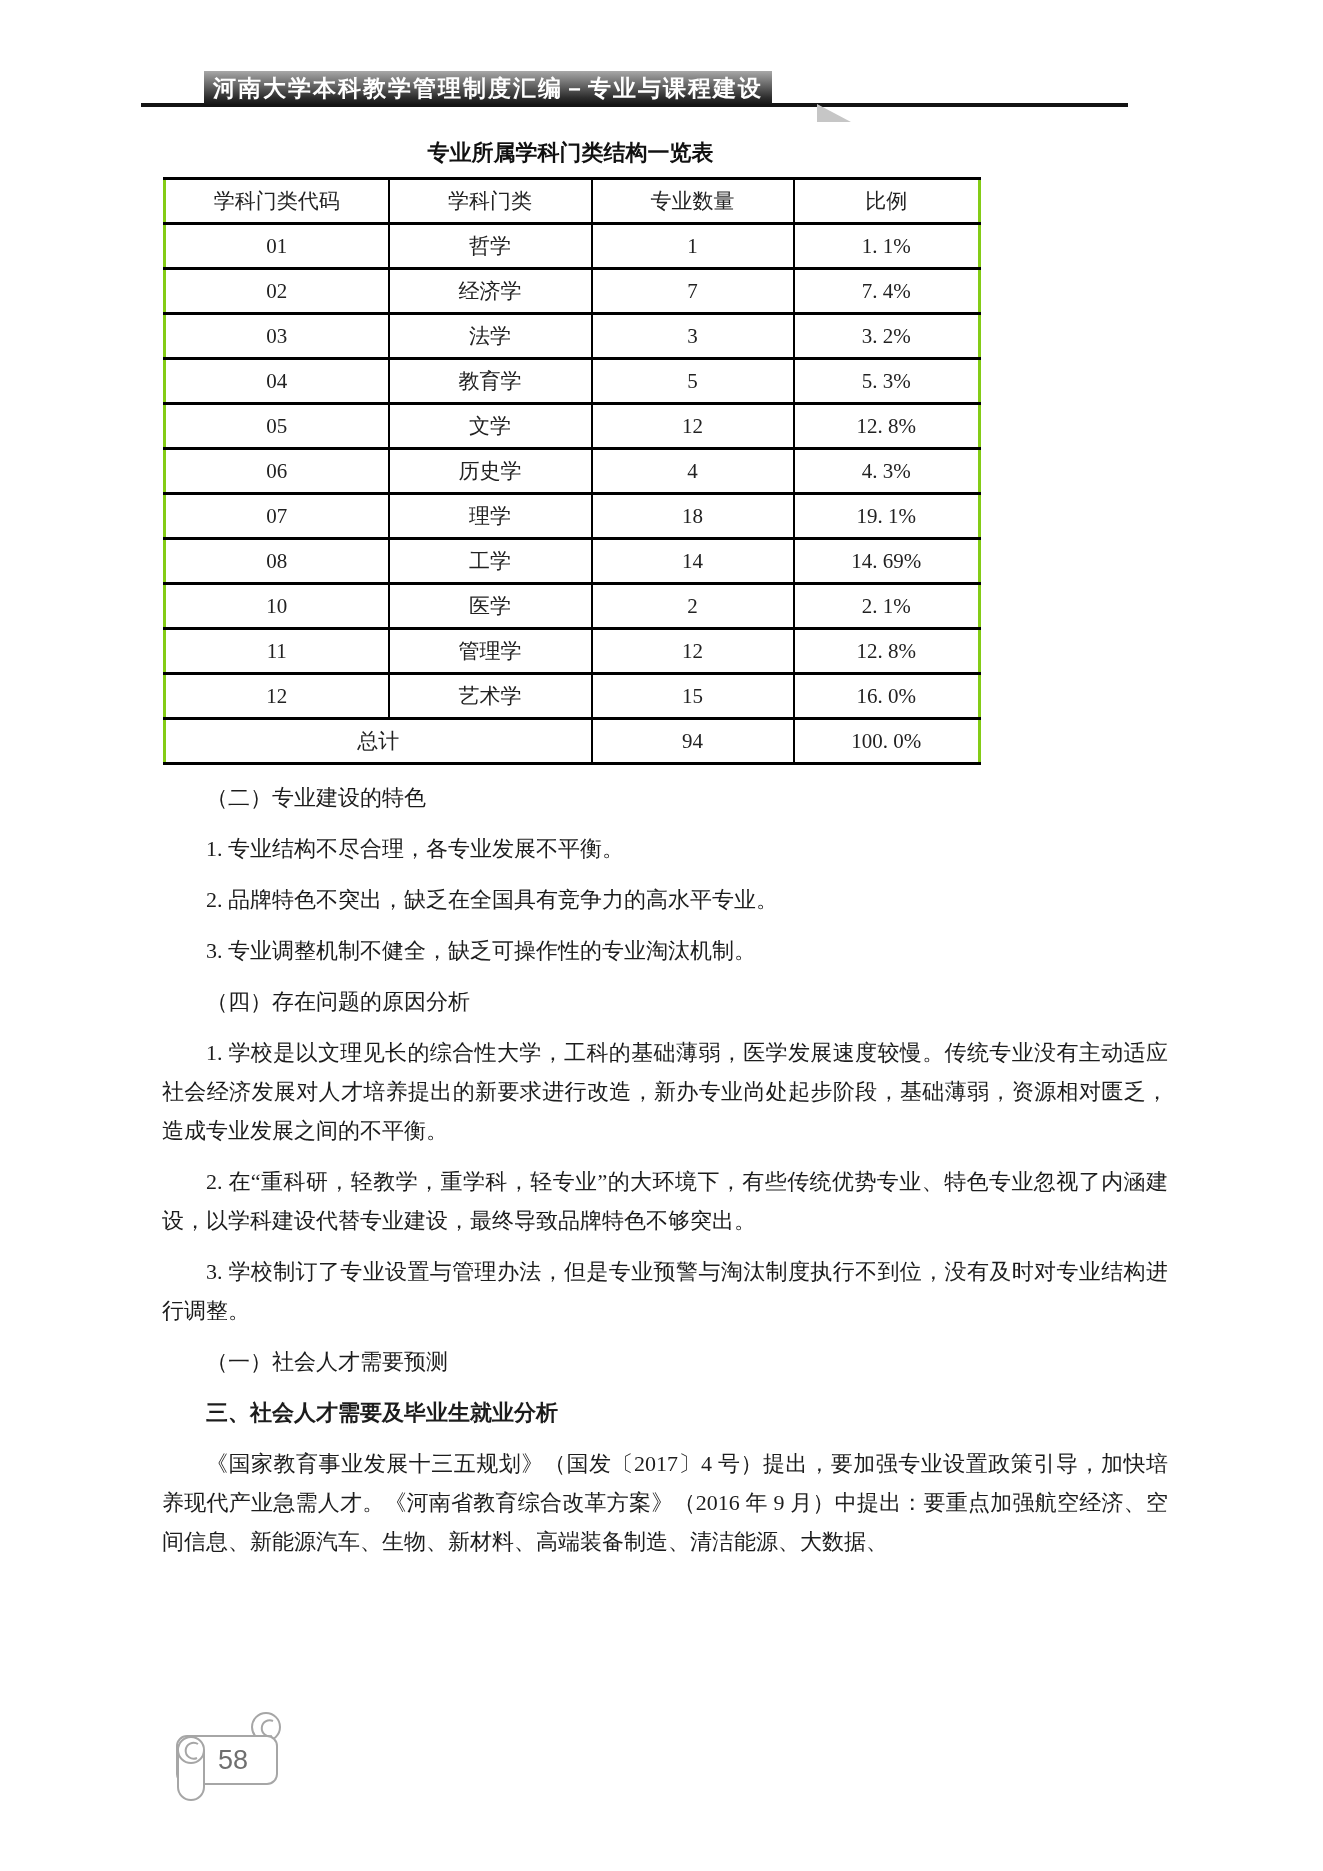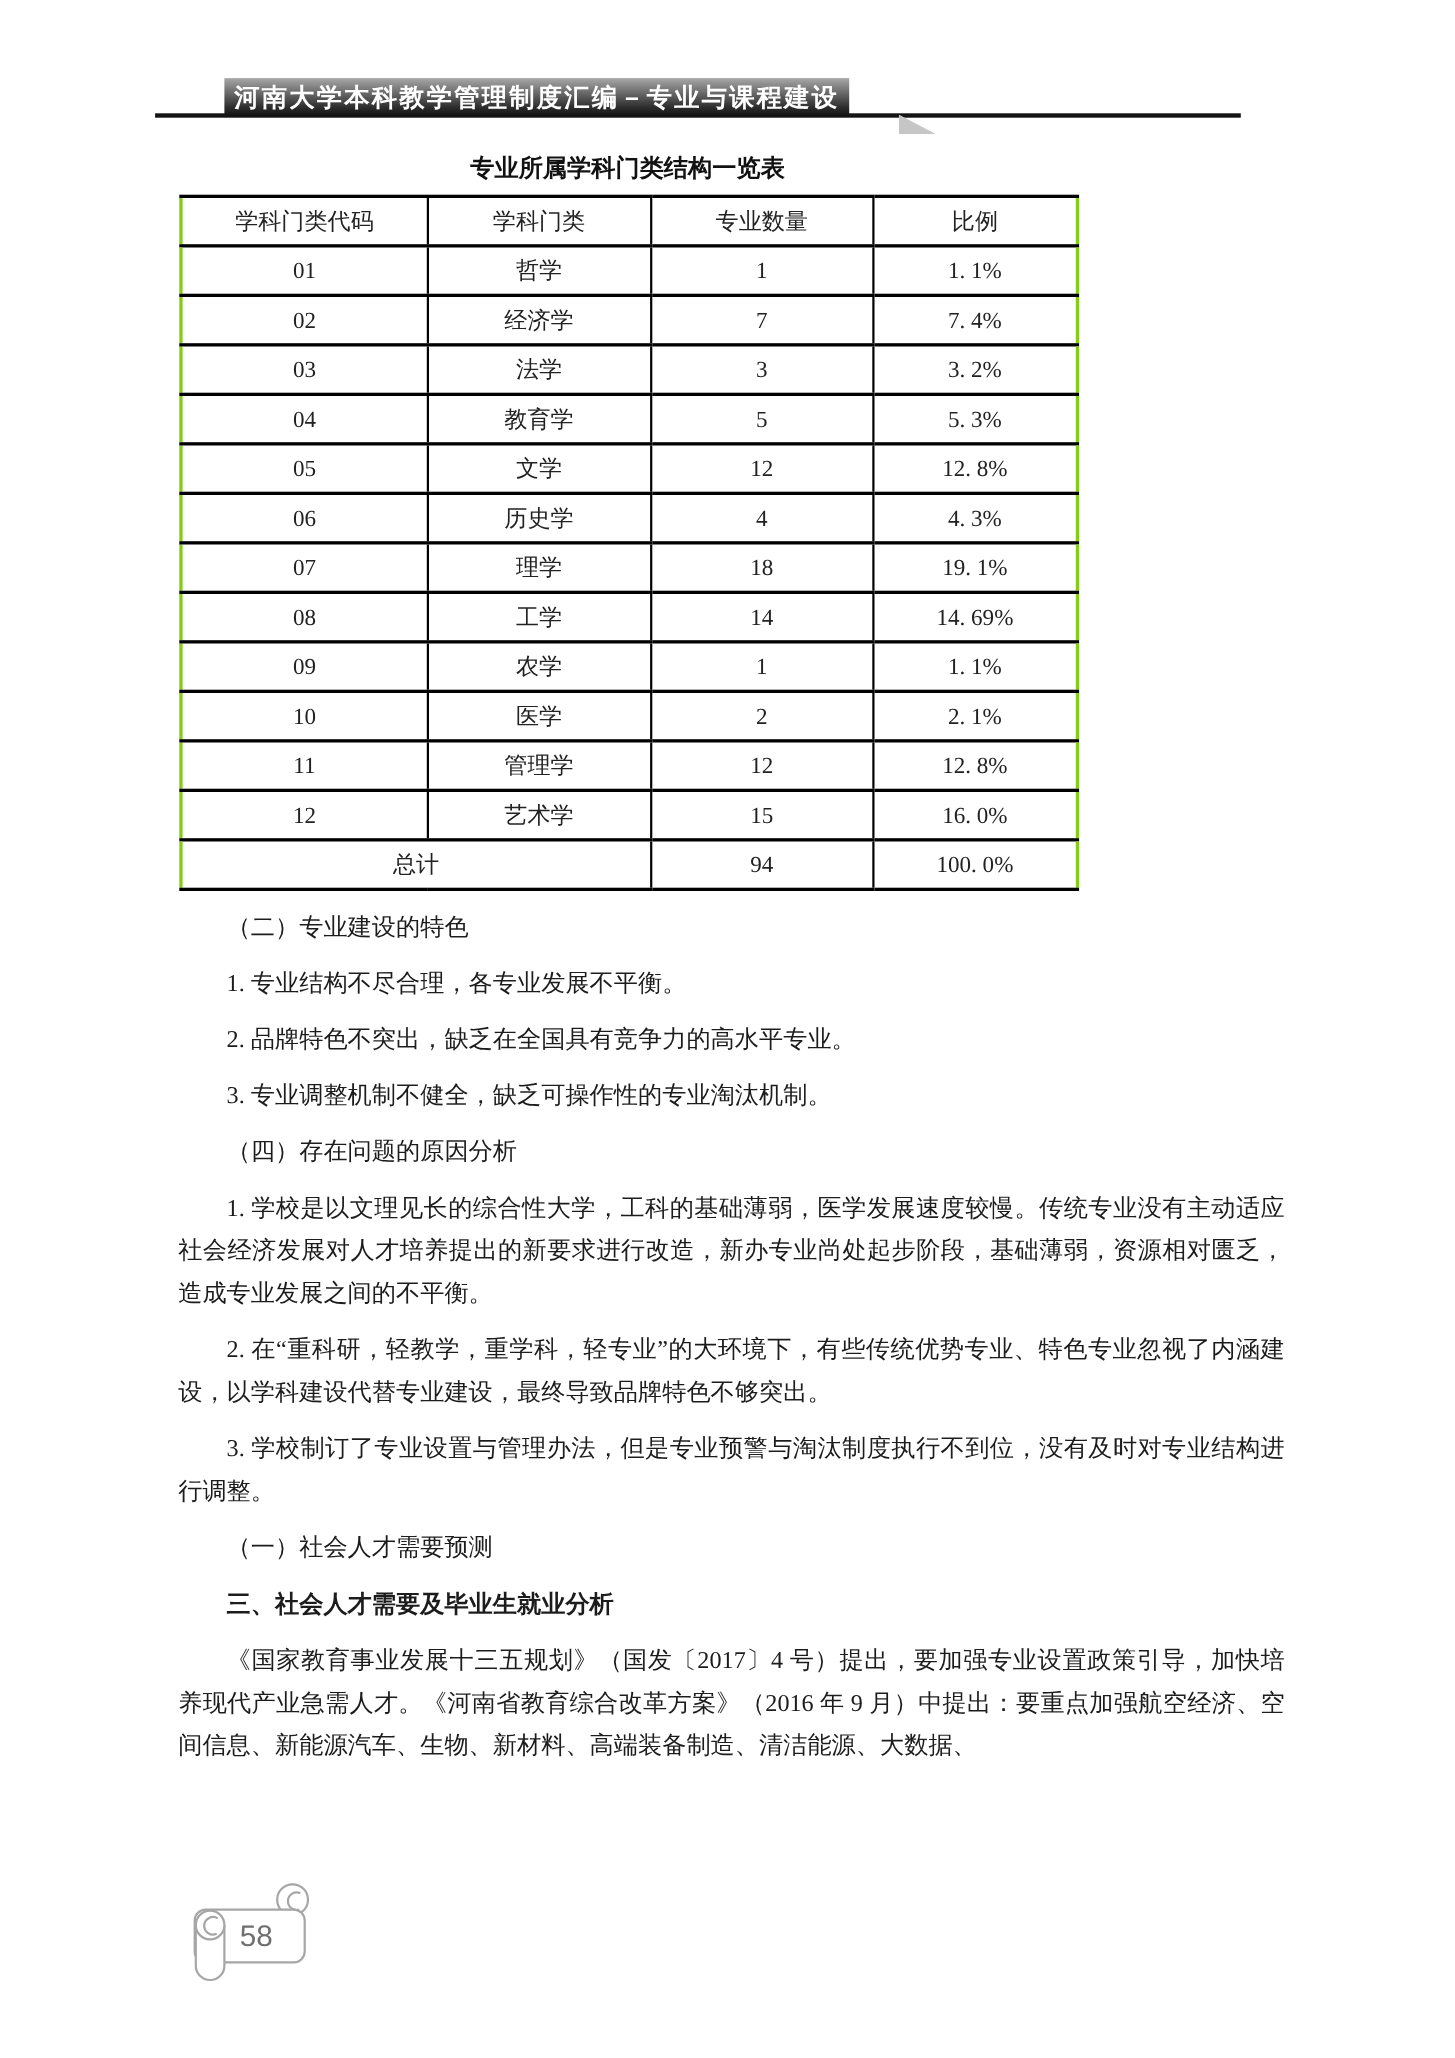--- a/index.html
+++ b/index.html
@@ -149,26 +149,20 @@
             <td>18</td>
             <td>19. 1%</td>
           </tr>
           <tr>
             <td>08</td>
             <td>工学</td>
             <td>14</td>
             <td>14. 69%</td>
           </tr>
           <tr>
-            <td>09</td>
-            <td>农学</td>
-            <td>1</td>
-            <td>1. 1%</td>
-          </tr>
-          <tr>
             <td>10</td>
             <td>医学</td>
             <td>2</td>
             <td>2. 1%</td>
           </tr>
           <tr>
             <td>11</td>
             <td>管理学</td>
             <td>12</td>
             <td>12. 8%</td>

